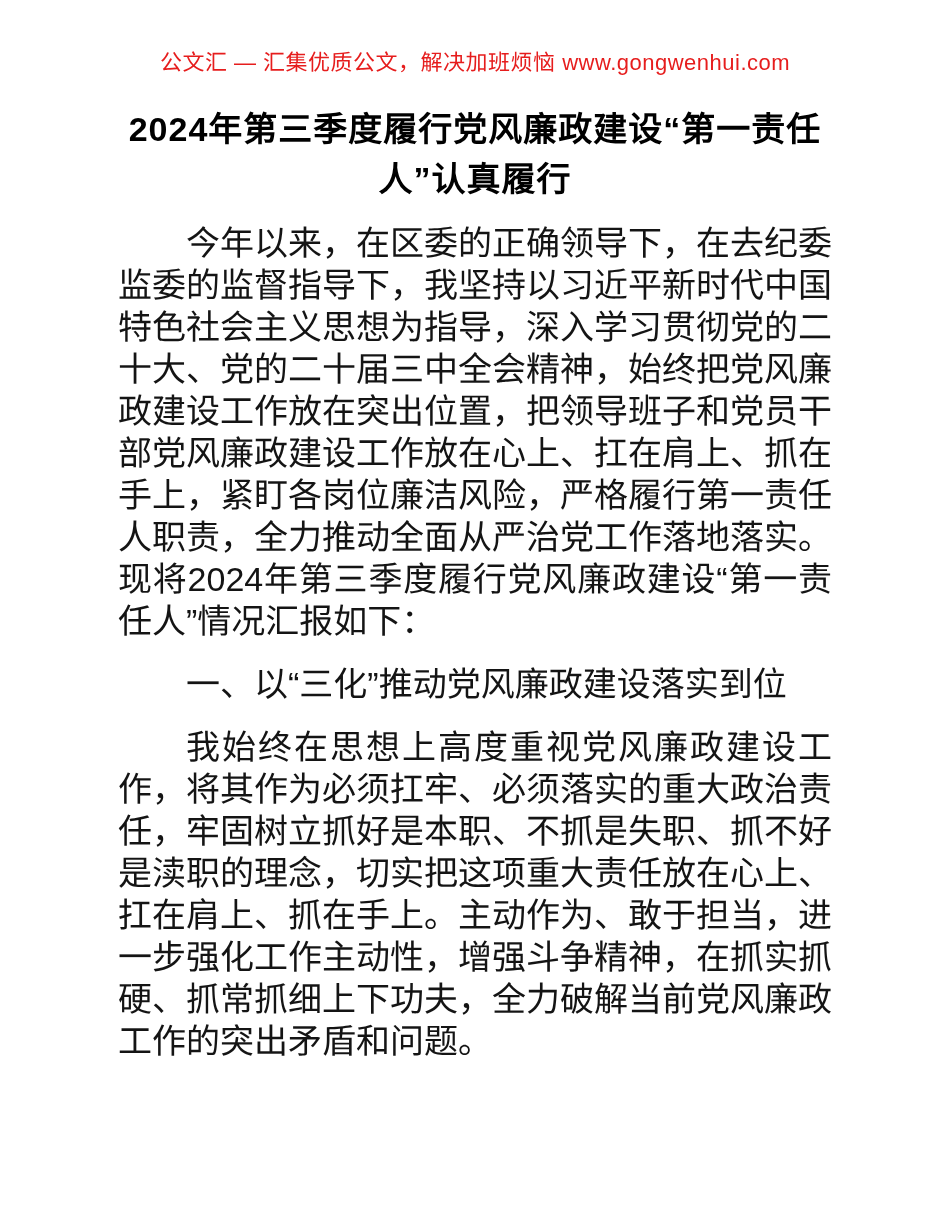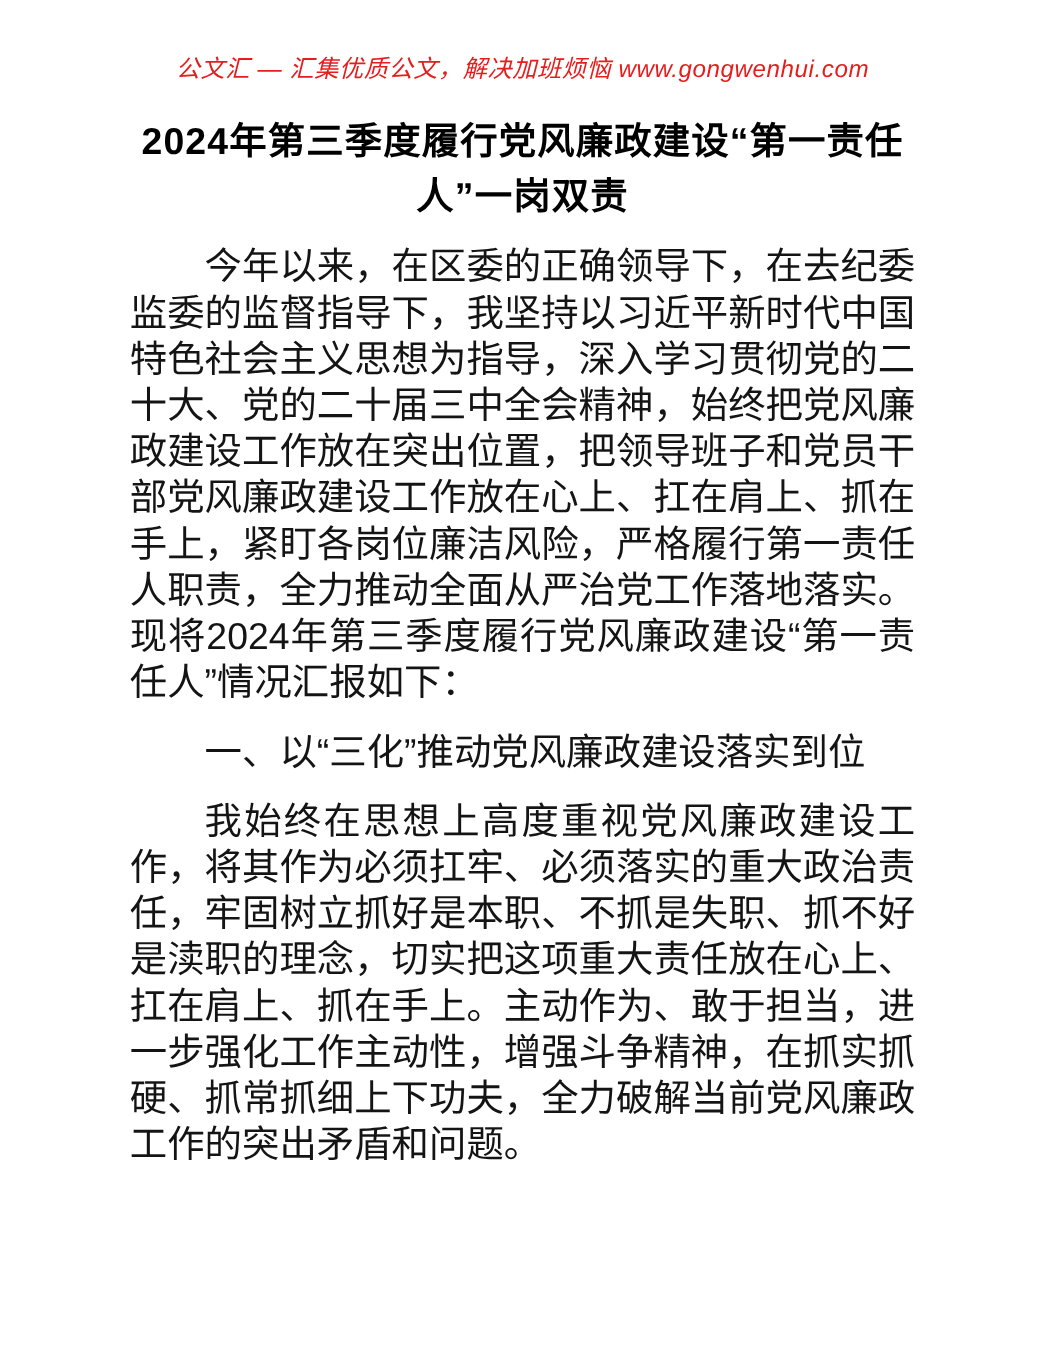--- a/index.html
+++ b/index.html
@@ -19,21 +19,20 @@
     overflow: hidden;
   }
   .watermark {
     text-align: center;
     font-size: 22px;
     line-height: 30px;
     color: #e61d1d;
     letter-spacing: 0.5px;
     margin: 0 0 26px 0;
     white-space: nowrap;
-    font-style: italic;
   }
   .doc-title {
     font-size: 34px;
     font-weight: 700;
     color: #000000;
     text-align: center;
     line-height: 50px;
     margin: 0 0 18px 0;
     letter-spacing: 1px;
   }
@@ -53,21 +52,21 @@
     margin: 0 0 21px 0;
   }
 </style>
 </head>
 <body>
 
 <div class="page">
 
   <div class="watermark">公文汇 — 汇集优质公文，解决加班烦恼 www.gongwenhui.com</div>
 
-  <h1 class="doc-title">2024年第三季度履行党风廉政建设“第一责任人”一岗双责</h1>
+  <h1 class="doc-title">2024年第三季度履行党风廉政建设“第一责任人”认真履行</h1>
 
   <div class="doc-body">
 
     <p>今年以来，在区委的正确领导下，在去纪委监委的监督指导下，我坚持以习近平新时代中国特色社会主义思想为指导，深入学习贯彻党的二十大、党的二十届三中全会精神，始终把党风廉政建设工作放在突出位置，把领导班子和党员干部党风廉政建设工作放在心上、扛在肩上、抓在手上，紧盯各岗位廉洁风险，严格履行第一责任人职责，全力推动全面从严治党工作落地落实。现将2024年第三季度履行党风廉政建设“第一责任人”情况汇报如下：</p>
 
     <p class="section-heading">一、以“三化”推动党风廉政建设落实到位</p>
 
     <p>我始终在思想上高度重视党风廉政建设工作，将其作为必须扛牢、必须落实的重大政治责任，牢固树立抓好是本职、不抓是失职、抓不好是渎职的理念，切实把这项重大责任放在心上、扛在肩上、抓在手上。主动作为、敢于担当，进一步强化工作主动性，增强斗争精神，在抓实抓硬、抓常抓细上下功夫，全力破解当前党风廉政工作的突出矛盾和问题。</p>
 
 

